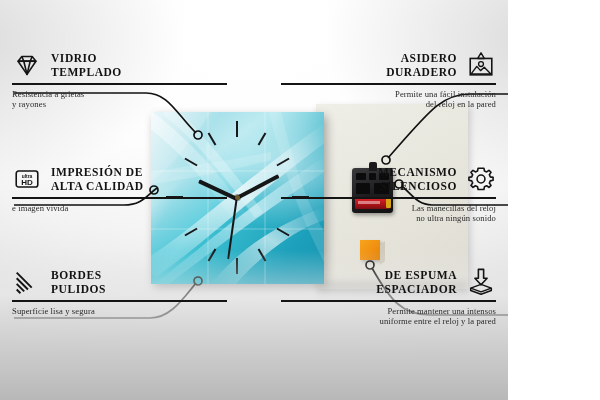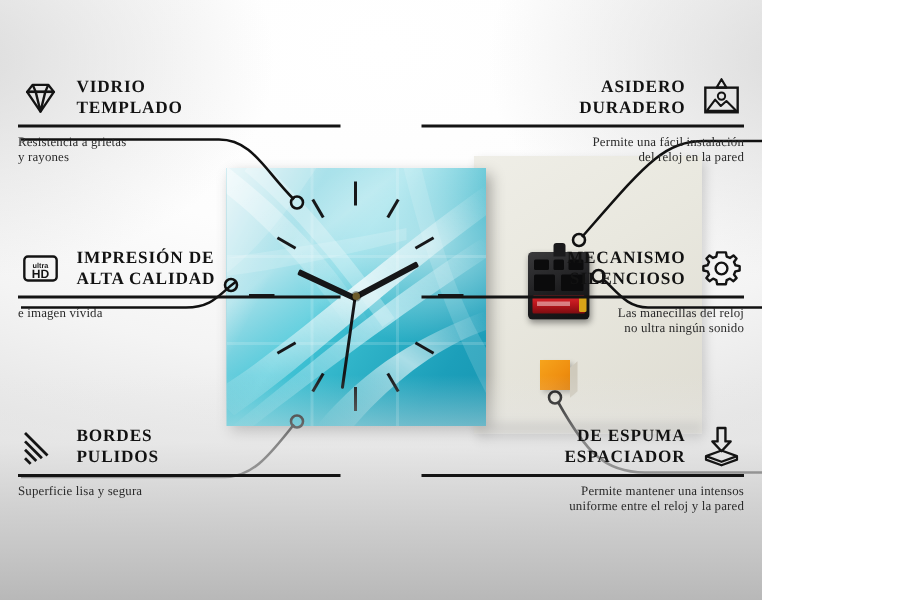--- a/index.html
+++ b/index.html
@@ -91,21 +91,21 @@
   .feat.right .head{flex-direction:row-reverse;text-align:right;}
   .feat .ic{width:30px;height:30px;flex:0 0 30px;display:block;}
   .feat .title{
     font-size:11.5px;font-weight:700;letter-spacing:.55px;color:#121212;
     line-height:14.5px;text-transform:uppercase;
   }
   .feat .rule{height:1.5px;background:#141414;margin:3px 0 4px 0;}
   .feat .desc{
     font-size:8.6px;line-height:10.6px;color:#2a2a2a;letter-spacing:.1px;
   }
-  .f1{top:50px;} .f2{top:164px;} .f3{top:283px;}
+  .f1{top:50px;} .f2{top:164px;} .f3{top:267px;}
 </style>
 </head>
 <body>
 
 <div id="stage">
   <div class="bg-topcorners"></div>
 
   <div id="product">
 
     <div class="wall"></div>

